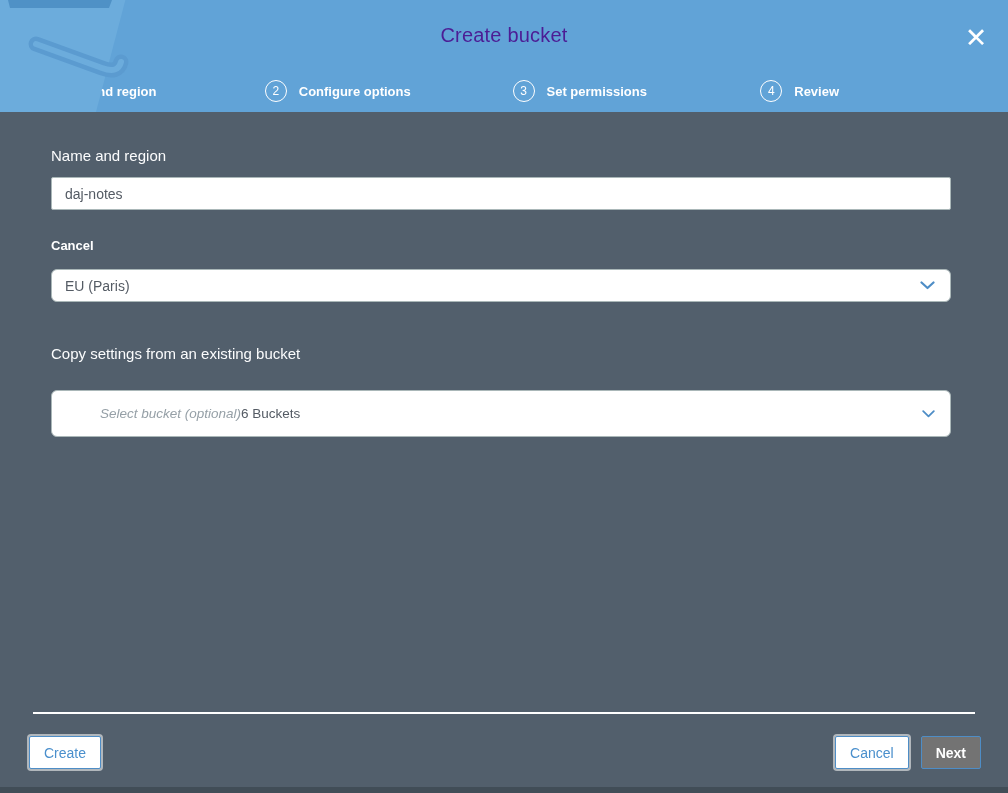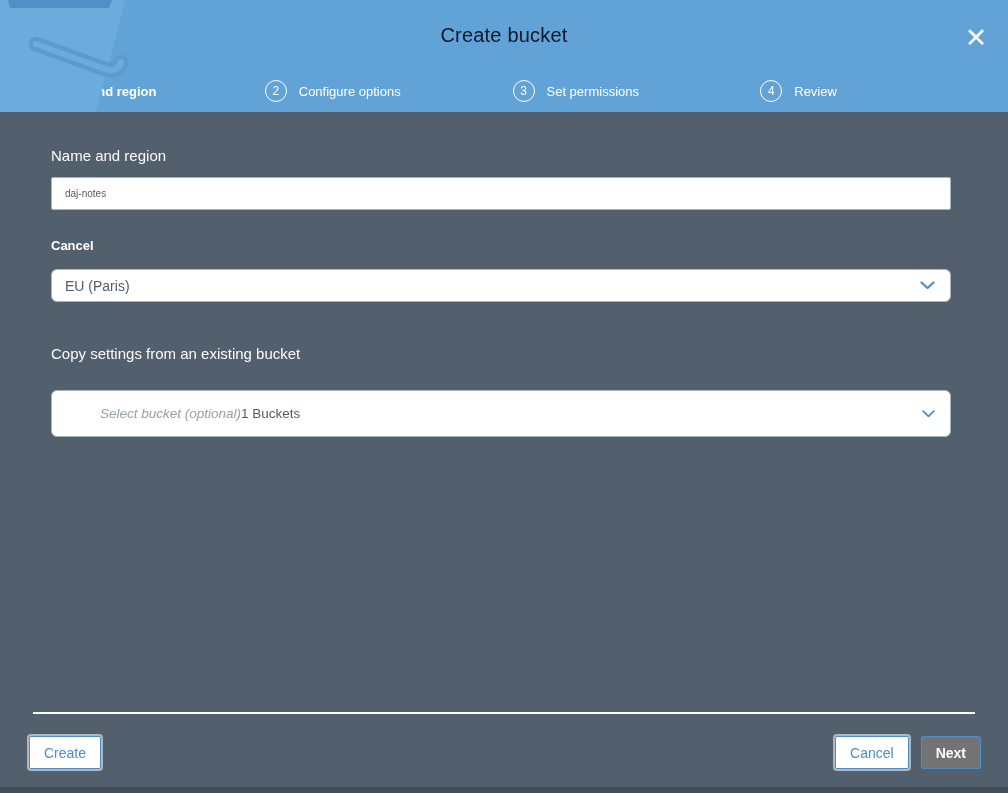--- a/index.html
+++ b/index.html
@@ -19,21 +19,21 @@
     height:112px;
     background:#61a3d7;
     overflow:hidden;
   }
   .watermark { position:absolute; top:0; left:0; pointer-events:none; }
   .titlebar {
     position:relative;
     height:70px;
     display:flex; align-items:center; justify-content:center;
   }
-  .title { color:#0f172a; font-size:20px; font-weight:400; letter-spacing:.2px; }
+  .title { color:#4c1d95; font-size:20px; font-weight:400; letter-spacing:.2px; }
   .close-btn {
     position:absolute; top:22px; right:16px;
     width:32px; height:32px;
     background:transparent; border:none;
     color:#ffffff; font-size:27px; font-weight:300; line-height:30px;
     cursor:pointer;
   }
 
   
   .steps {
@@ -43,21 +43,21 @@
     padding-left:17px;
   }
   .step { flex:1; display:flex; align-items:center; gap:12px; }
   .step-circle {
     width:22px; height:22px;
     border:1.5px solid #ffffff; border-radius:50%;
     color:#ffffff; font-size:12px;
     display:flex; align-items:center; justify-content:center;
     flex:0 0 auto;
   }
-  .step-label { color:#ffffff; font-size:13px; font-weight:400; }
+  .step-label { color:#ffffff; font-size:13px; font-weight:700; }
   .step.active .step-label { font-weight:700; }
 
   
   .body { padding:0 57px 0 51px; }
   .section-heading {
     color:#fbfcfd; font-size:15px; font-weight:400;
   }
   .section-heading.first { padding-top:35px; }
   .field-label {
     display:flex; align-items:center; gap:7px;
@@ -71,21 +71,21 @@
     display:flex; align-items:center; justify-content:center;
     line-height:1; cursor:pointer;
   }
   .text-input {
     margin-top:13px;
     width:900px; height:33px;
     background:#ffffff;
     border:1px solid #aab7b8; border-radius:2px;
     padding:0 13px;
     font-family:"Liberation Sans", sans-serif;
-    font-size:10px; color:#545b64;
+    font-size:14px; color:#545b64;
     outline:none;
     display:block;
   }
   .select {
     margin-top:16px;
     width:900px; height:33px;
     background:#ffffff;
     border:1px solid #aab7b8; border-radius:6px;
     padding:0 15px 0 13px;
     display:flex; align-items:center;
@@ -186,21 +186,21 @@
       <span class="select-value">EU (Paris)</span>
       <svg class="chevron-down" width="15" height="9" viewBox="0 0 15 9" aria-hidden="true">
         <path d="M1.5,1.5 L7.5,7 L13.5,1.5" stroke="#4e8dc6" stroke-width="2.2" fill="none" stroke-linecap="round" stroke-linejoin="round"></path>
       </svg>
     </div>
 
     <div class="section-heading copy-heading">Copy settings from an existing bucket</div>
 
     <div class="select large">
       <span class="select-placeholder">Select bucket (optional)</span>
-      <span class="select-count">1 Buckets</span>
+      <span class="select-count">6 Buckets</span>
       <span style="flex:1"></span>
       <svg class="chevron-down" width="13" height="8" viewBox="0 0 13 8" aria-hidden="true">
         <path d="M1.2,1.2 L6.5,6.3 L11.8,1.2" stroke="#4e8dc6" stroke-width="1.8" fill="none" stroke-linecap="round" stroke-linejoin="round"></path>
       </svg>
     </div>
 
   </div>
 
   <div class="footer">
     <div class="footer-divider"></div>

